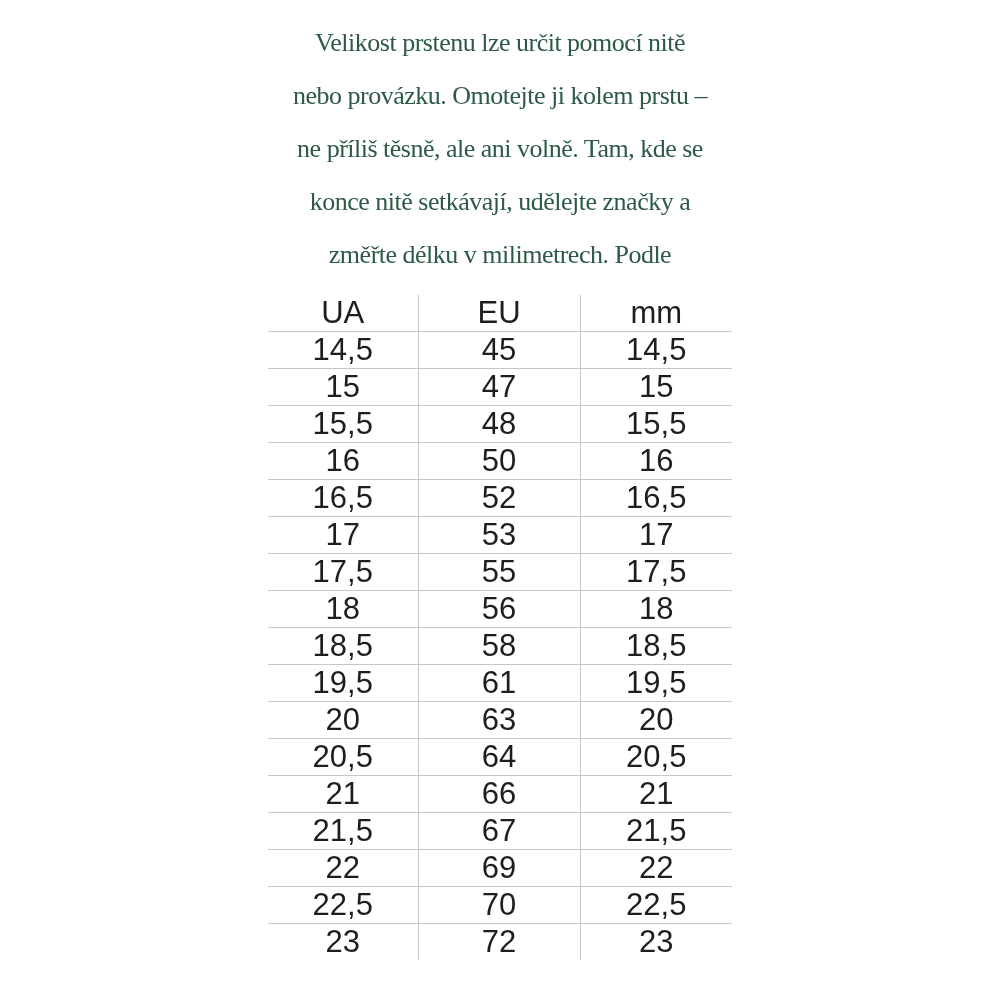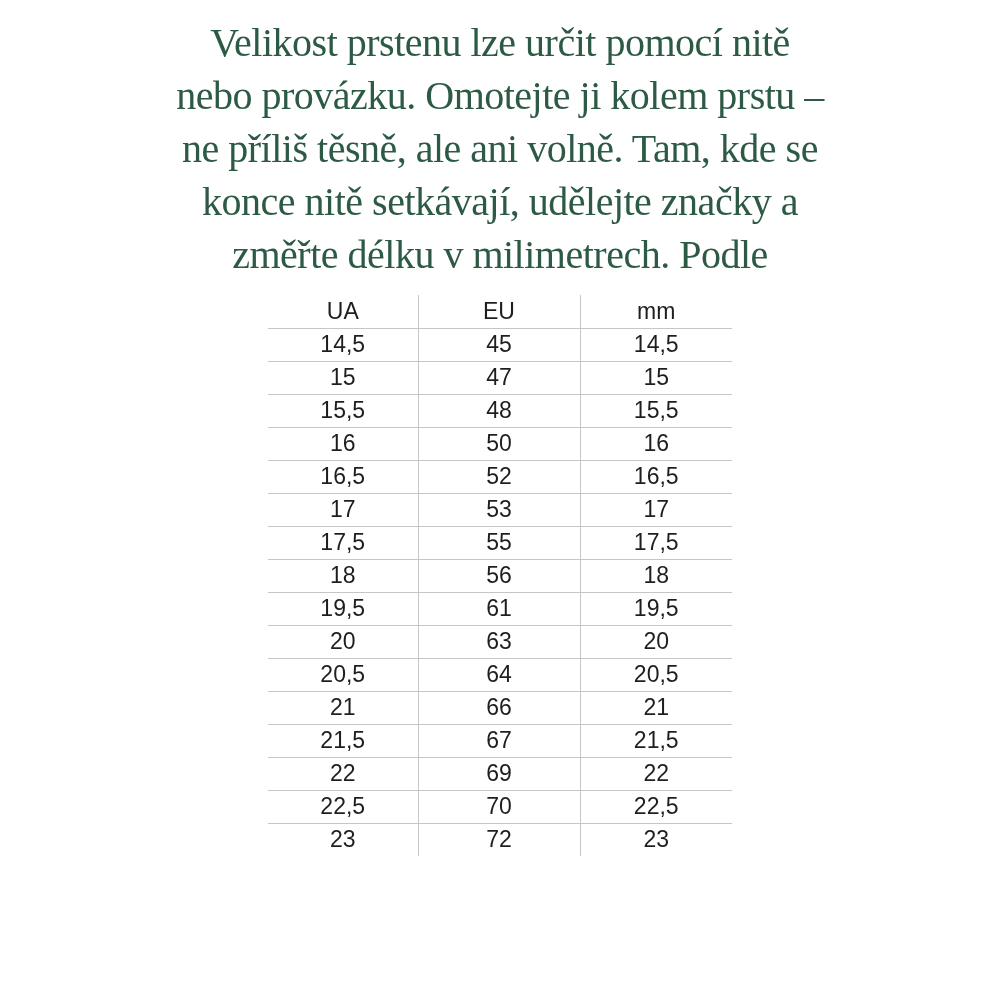--- a/index.html
+++ b/index.html
@@ -19,36 +19,36 @@
   }
   .page {
     width: 1000px;
     height: 1000px;
     background: var(--bg);
   }
   .instructions {
     margin: 16px auto 0;
     text-align: center;
     font-family: "Liberation Serif", "DejaVu Serif", serif;
-    font-size: 40px;
+    font-size: 26px;
     line-height: 53px;
     color: var(--heading-color);
     letter-spacing: -0.5px;
   }
   .instructions .line {
     display: block;
     white-space: nowrap;
   }
   .size-table {
     margin: 14px auto 0;
     border-collapse: collapse;
     width: 464px;
     table-layout: fixed;
     font-family: "Liberation Sans", "DejaVu Sans", sans-serif;
-    font-size: 23px;
+    font-size: 31px;
     color: var(--table-text);
   }
   .size-table col.c1 { width: 150px; }
   .size-table col.c2 { width: 162px; }
   .size-table col.c3 { width: 152px; }
   .size-table th,
   .size-table td {
     height: 33px;
     padding: 0;
     text-align: center;
@@ -129,20 +129,25 @@
           <td>17,5</td>
           <td>55</td>
           <td>17,5</td>
         </tr>
         <tr>
           <td>18</td>
           <td>56</td>
           <td>18</td>
         </tr>
         <tr>
+          <td>18,5</td>
+          <td>58</td>
+          <td>18,5</td>
+        </tr>
+        <tr>
           <td>19,5</td>
           <td>61</td>
           <td>19,5</td>
         </tr>
         <tr>
           <td>20</td>
           <td>63</td>
           <td>20</td>
         </tr>
         <tr>

